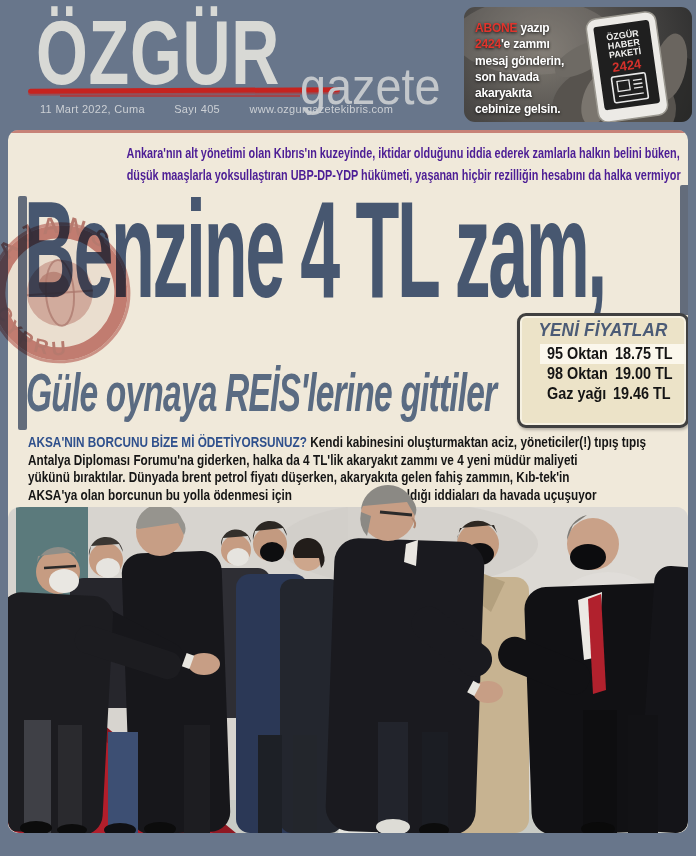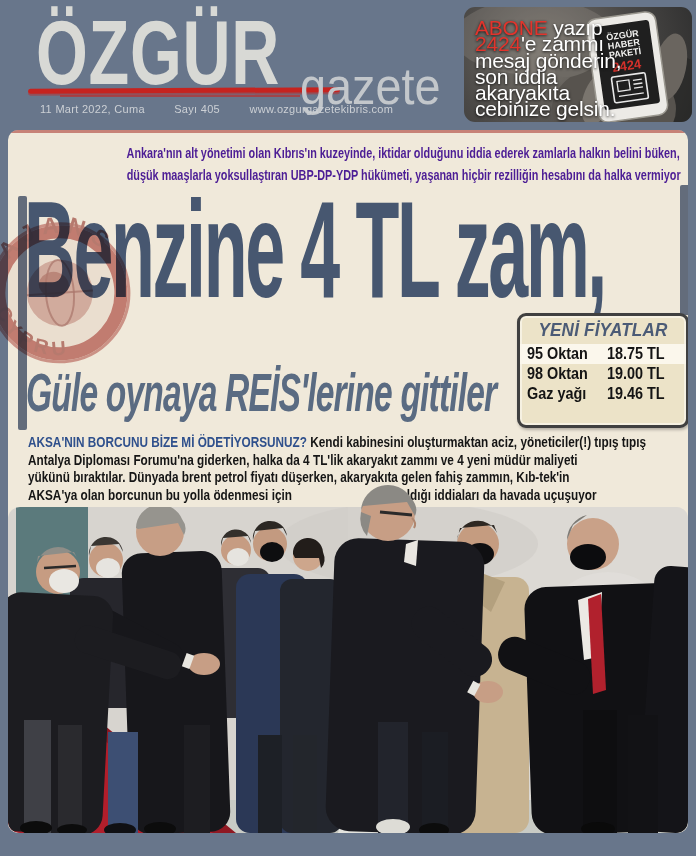--- a/index.html
+++ b/index.html
@@ -14,21 +14,21 @@
   .red-line2{position:absolute;left:60px;top:95px;width:240px;height:2px;background:#c6231f;opacity:.6;}
   .logo-sub{position:absolute;left:300px;top:56px;font-size:52px;color:#c3c7cb;
         transform:scale(0.9,1);transform-origin:0 0;}
   .dateline{position:absolute;left:40px;top:103px;font-size:11px;color:#ccd0d5;letter-spacing:.3px;}
   .dateline span{margin-right:26px;}
 
   
   .ad-box{position:absolute;left:464px;top:7px;width:228px;height:115px;border-radius:11px;
         overflow:hidden;background:radial-gradient(circle at 35% 40%, #7d7870 0%, #4a4846 55%, #2f2f2f 100%);}
   .ad-box svg{position:absolute;left:0;top:0;}
-  .ad-text{position:absolute;left:11px;top:13px;font-weight:normal;font-size:21px;line-height:16.3px;
+  .ad-text{position:absolute;left:11px;top:13px;font-weight:bold;font-size:12px;line-height:16.3px;
         color:#fff;letter-spacing:-.2px;text-shadow:0 1px 3px rgba(0,0,0,.85);}
   .ad-red{color:#e2342c;}
 
   
   .paper{position:absolute;left:8px;top:130px;width:680px;height:703px;background:#f0e9da;
         border-radius:10px;overflow:hidden;}
   .paper::before{content:"";position:absolute;top:0;left:0;right:0;height:3px;
         background:rgba(165,45,38,.55);z-index:7;}
 
   .kicker{position:absolute;top:12px;left:0;width:100%;text-align:center;font-weight:bold;
@@ -48,21 +48,21 @@
   .vbar{position:absolute;background:#4e5a6d;opacity:.88;border-radius:2px;z-index:2;}
   .vbar.left{left:10px;top:66px;width:9px;height:234px;}
   .vbar.right{left:672px;top:55px;width:10px;height:130px;}
 
   
   .price-box{position:absolute;left:509px;top:183px;width:172px;height:115px;z-index:4;
         background:#ece3c8;border:3px solid #404040;border-radius:9px;
         box-shadow:inset 0 0 0 2px #f6f1e2, 1px 2px 3px rgba(0,0,0,.25);box-sizing:border-box;}
   .pb-title{text-align:center;font-style:italic;font-weight:bold;font-size:18px;color:#4b5b76;
         margin-top:4px;letter-spacing:.2px;transform:scaleX(.95);}
-  .pb-rows{margin-top:3px;}
+  .pb-rows{margin-top:3px;margin-left:20px;}
   .pb-row{display:flex;align-items:center;height:20px;padding:0 7px;font-weight:bold;
         font-size:16px;color:#141414;}
   .pb-row.alt{background:#fbf7ec;}
   .pb-label{flex:1;transform:scaleX(.9);transform-origin:0 50%;white-space:nowrap;}
   .pb-value{width:72px;transform:scaleX(.9);transform-origin:0 50%;white-space:nowrap;}
 
   
   .article{position:absolute;left:20px;top:303px;width:648px;font-weight:bold;font-size:15.5px;
         line-height:17.6px;color:#151515;z-index:3;}
   .article .ln{transform:scaleX(.76);transform-origin:0 0;white-space:nowrap;}
@@ -119,21 +119,21 @@
             <line x1="4" y1="18" x2="13" y2="18" stroke-width="1.3"></line>
             <line x1="4" y1="22" x2="13" y2="22" stroke-width="1.3"></line>
             <line x1="-12" y1="28" x2="13" y2="28" stroke-width="1.3"></line>
           </g>
         </g>
       </svg>
       <div class="ad-text">
         <div><span class="ad-red">ABONE</span><span> yazıp</span></div>
         <div><span class="ad-red">2424</span><span>'e zammı</span></div>
         <div>mesaj gönderin,</div>
-        <div>son iddia</div>
+        <div>son havada</div>
         <div>akaryakıta</div>
         <div>cebinize gelsin.</div>
       </div>
     </div>
   </header>
 
   <section class="paper">
 
     <div class="kicker">
       <span>Ankara'nın alt yönetimi olan Kıbrıs'ın kuzeyinde, iktidar olduğunu iddia ederek zamlarla halkın belini büken,</span><br>

